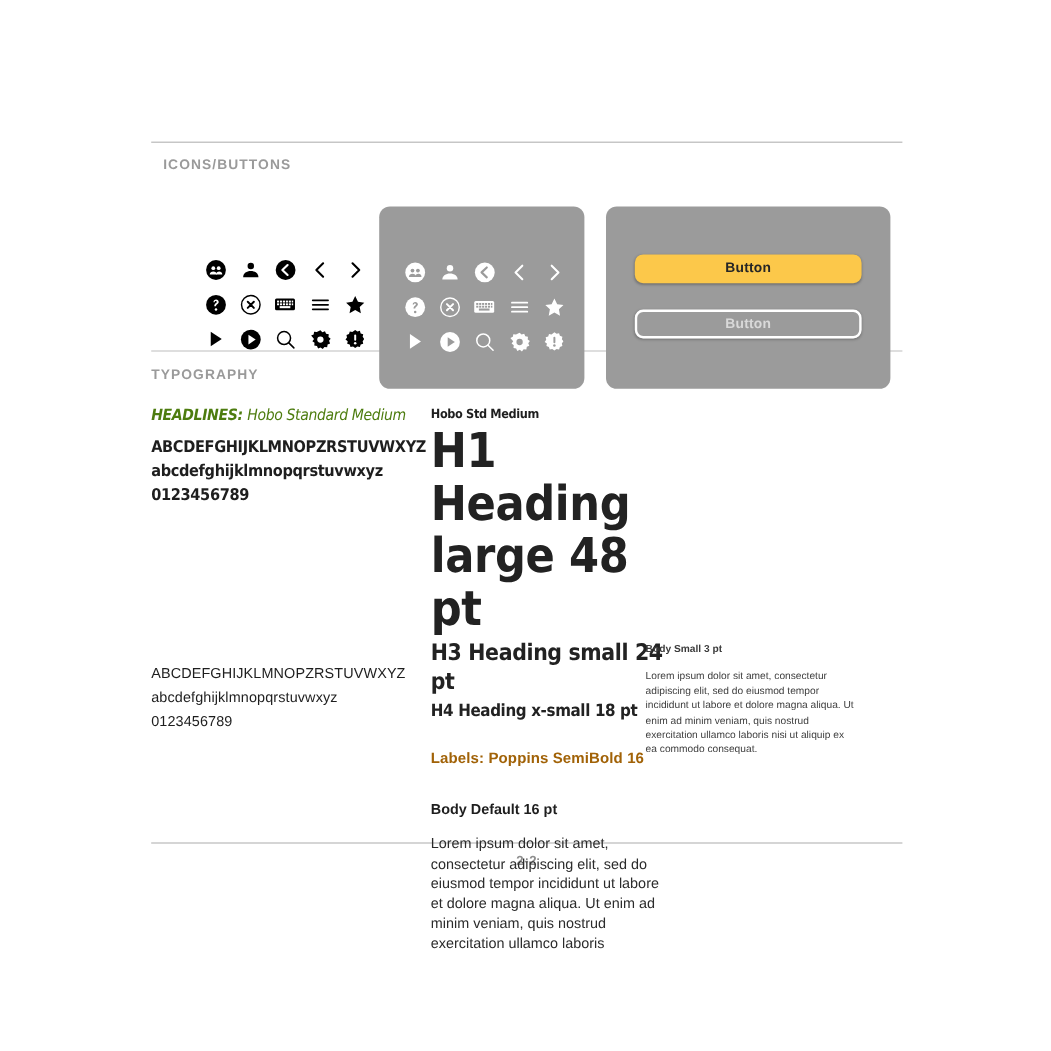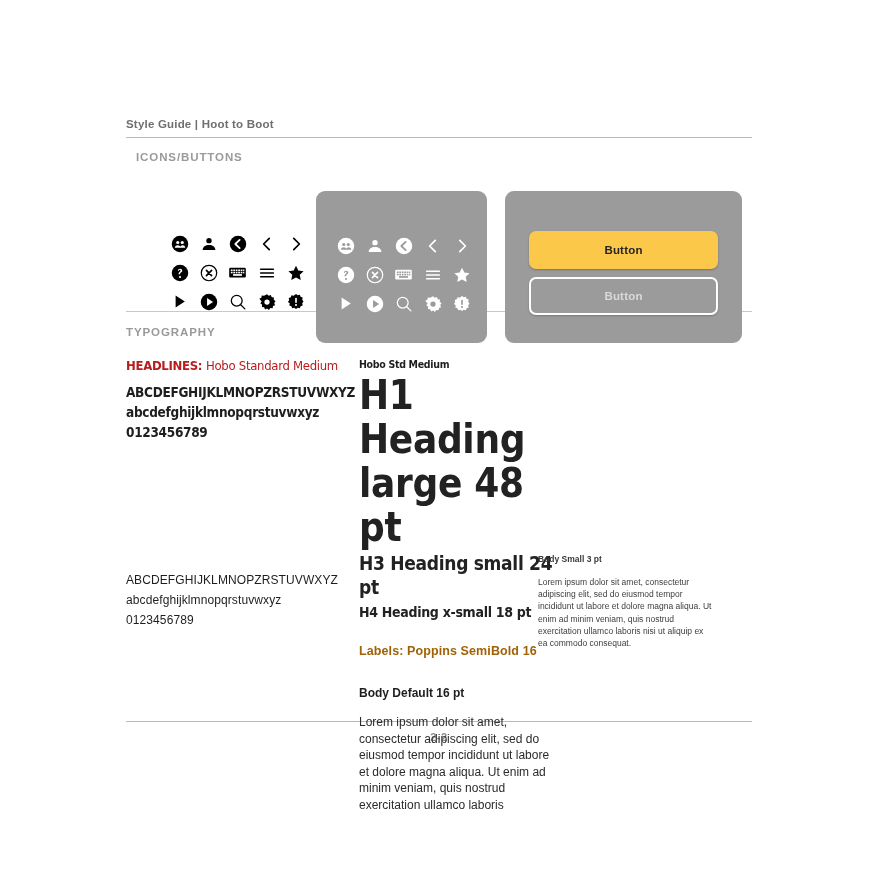--- a/index.html
+++ b/index.html
@@ -102,21 +102,21 @@
     left: 379px;
     top: 40px;
     width: 237px;
     height: 152px;
   }
 
   .btn {
     position: absolute;
     left: 24px;
     width: 189px;
-    height: 38px;
+    height: 24px;
     border-radius: 7px;
     display: flex;
     align-items: center;
     justify-content: center;
     font-size: 11.5px;
     font-weight: bold;
     box-sizing: border-box;
     letter-spacing: 0.2px;
   }
   .btn-primary {
@@ -155,22 +155,23 @@
   .col-right {
     position: absolute;
     left: 412px;
     top: 196px;
     width: 175px;
   }
 
   .spec-head {
     font-size: 13px;
     font-weight: bold;
-    color: #b91c1c;
+    color: #4d7c0f;
     margin-bottom: 9px;
+    font-style: italic;
   }
   .spec-head .spec-font { font-weight: normal; }
 
   .hobo {
     font-family: "DejaVu Sans Condensed", "DejaVu Sans", sans-serif;
     font-weight: bold;
     font-stretch: condensed;
     letter-spacing: -0.3px;
   }
 
@@ -237,21 +238,20 @@
     color: #8e8e8e;
     letter-spacing: 0.6px;
     padding-top: 9px;
   }
 </style>
 </head>
 <body>
 
 <div class="page">
 
-  <div class="doc-header">Style Guide | Hoot to Boot</div>
   <div class="rule"></div>
 
   <div class="band">
 
     <div class="section-label band-label">ICONS/BUTTONS</div>
 
     <div class="icon-grid plain-icons">
       <div class="icon-cell">
         <svg width="18" height="18" viewBox="0 0 24 24" fill="#000">
             <circle cx="12" cy="12" r="11"></circle>

